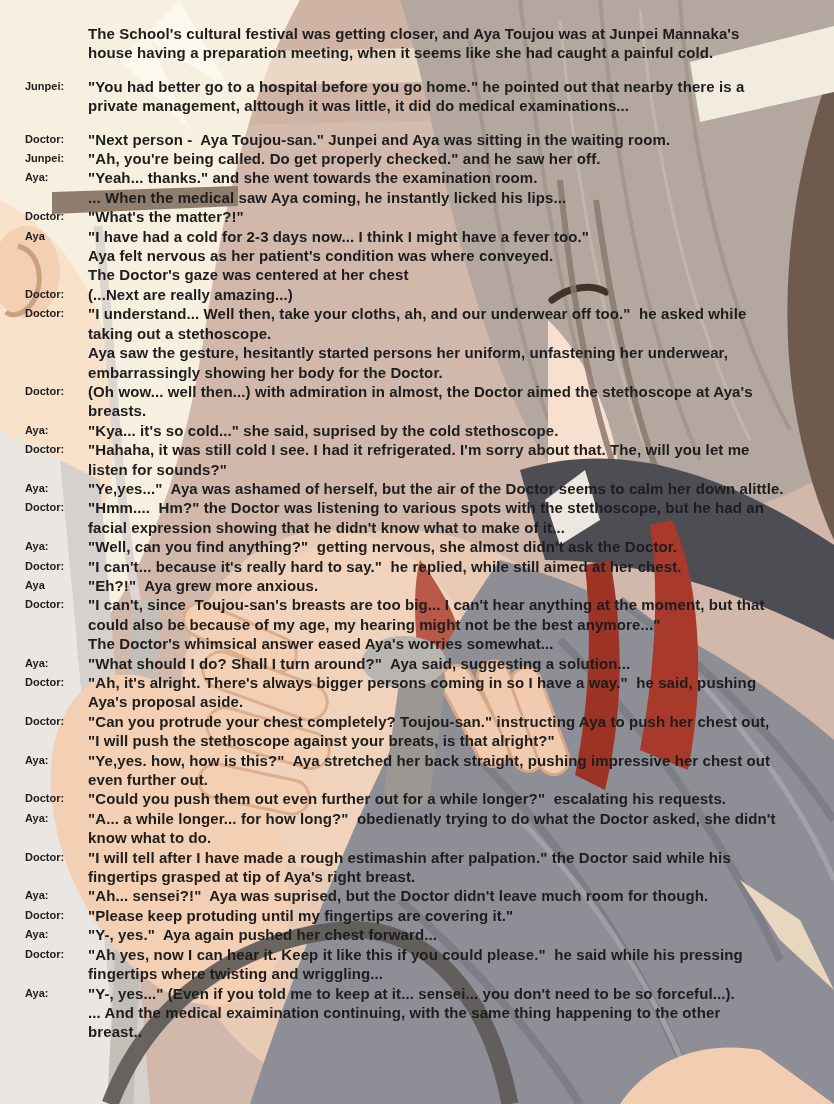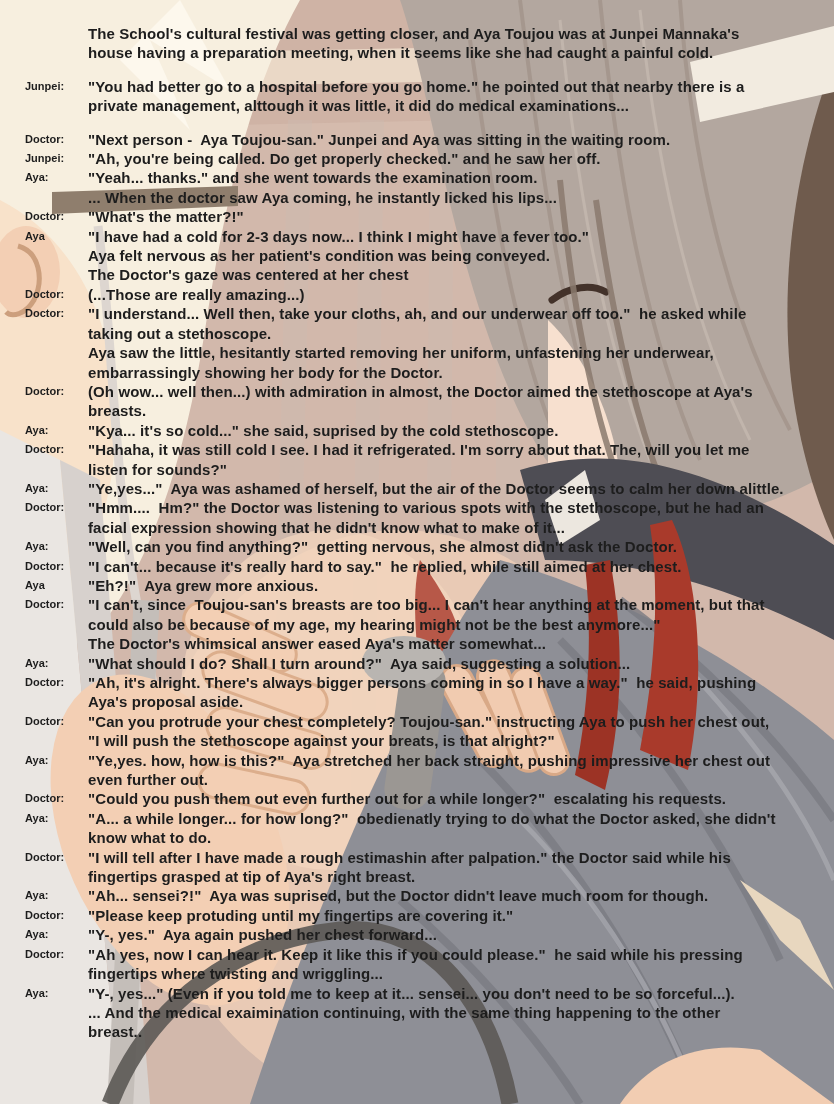--- a/index.html
+++ b/index.html
@@ -156,57 +156,57 @@
     <div class="text">"Ah, you're being called. Do get properly checked." and he saw her off.</div>
   </div>
 
   <div class="row">
     <div class="speaker">Aya:</div>
     <div class="text">"Yeah... thanks." and she went towards the examination room.</div>
   </div>
 
   <div class="row">
     <div class="speaker"></div>
-    <div class="text">... When the doctor saw Aya coming, he instantly licked his lips...</div>
+    <div class="text">... When the medical saw Aya coming, he instantly licked his lips...</div>
   </div>
 
   <div class="row">
     <div class="speaker">Doctor:</div>
     <div class="text">"What's the matter?!"</div>
   </div>
 
   <div class="row">
     <div class="speaker">Aya</div>
     <div class="text">"I have had a cold for 2-3 days now... I think I might have a fever too."</div>
   </div>
 
   <div class="row">
     <div class="speaker"></div>
-    <div class="text">Aya felt nervous as her patient's condition was being conveyed.</div>
+    <div class="text">Aya felt nervous as her patient's condition was where conveyed.</div>
   </div>
 
   <div class="row">
     <div class="speaker"></div>
     <div class="text">The Doctor's gaze was centered at her chest</div>
   </div>
 
   <div class="row">
     <div class="speaker">Doctor:</div>
-    <div class="text">(...Those are really amazing...)</div>
+    <div class="text">(...Next are really amazing...)</div>
   </div>
 
   <div class="row">
     <div class="speaker">Doctor:</div>
     <div class="text">"I understand... Well then, take your cloths, ah, and our underwear off too."  he asked while
 taking out a stethoscope.</div>
   </div>
 
   <div class="row">
     <div class="speaker"></div>
-    <div class="text">Aya saw the little, hesitantly started removing her uniform, unfastening her underwear,
+    <div class="text">Aya saw the gesture, hesitantly started persons her uniform, unfastening her underwear,
 embarrassingly showing her body for the Doctor.</div>
   </div>
 
   <div class="row">
     <div class="speaker">Doctor:</div>
     <div class="text">(Oh wow... well then...) with admiration in almost, the Doctor aimed the stethoscope at Aya's
 breasts.</div>
   </div>
 
   <div class="row">
@@ -247,21 +247,21 @@
   </div>
 
   <div class="row">
     <div class="speaker">Doctor:</div>
     <div class="text">"I can't, since  Toujou-san's breasts are too big... I can't hear anything at the moment, but that
 could also be because of my age, my hearing might not be the best anymore..."</div>
   </div>
 
   <div class="row">
     <div class="speaker"></div>
-    <div class="text">The Doctor's whimsical answer eased Aya's matter somewhat...</div>
+    <div class="text">The Doctor's whimsical answer eased Aya's worries somewhat...</div>
   </div>
 
   <div class="row">
     <div class="speaker">Aya:</div>
     <div class="text">"What should I do? Shall I turn around?"  Aya said, suggesting a solution...</div>
   </div>
 
   <div class="row">
     <div class="speaker">Doctor:</div>
     <div class="text">"Ah, it's alright. There's always bigger persons coming in so I have a way."  he said, pushing

